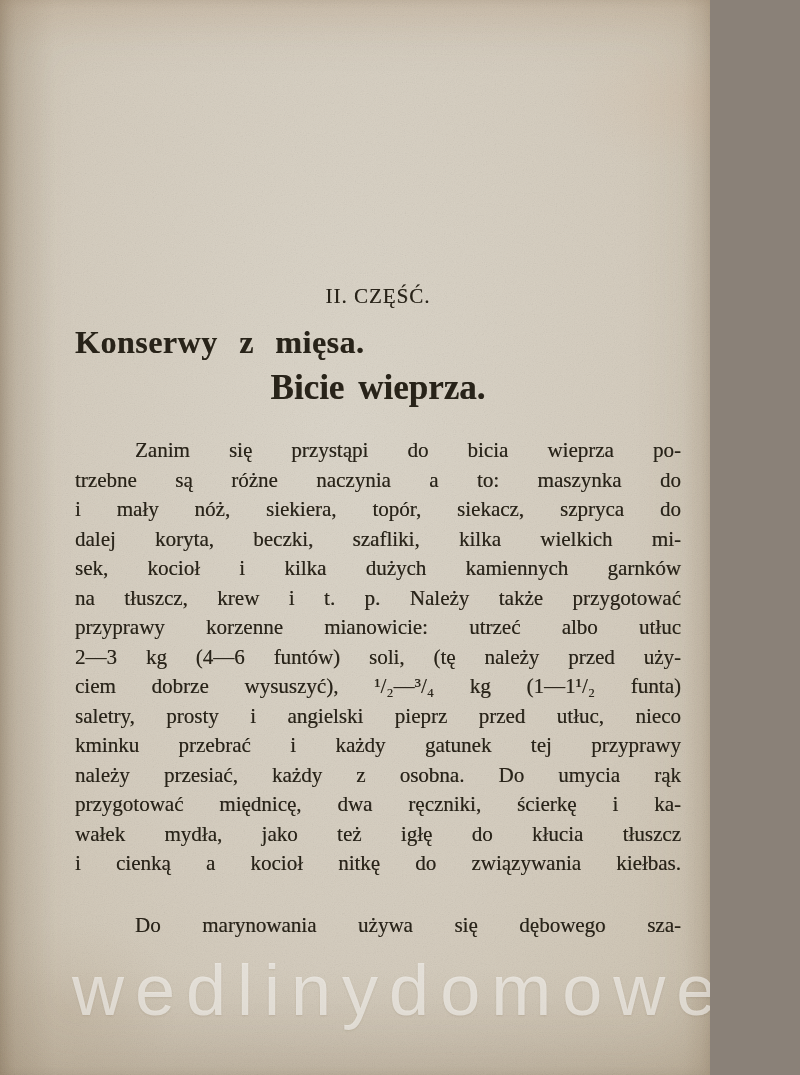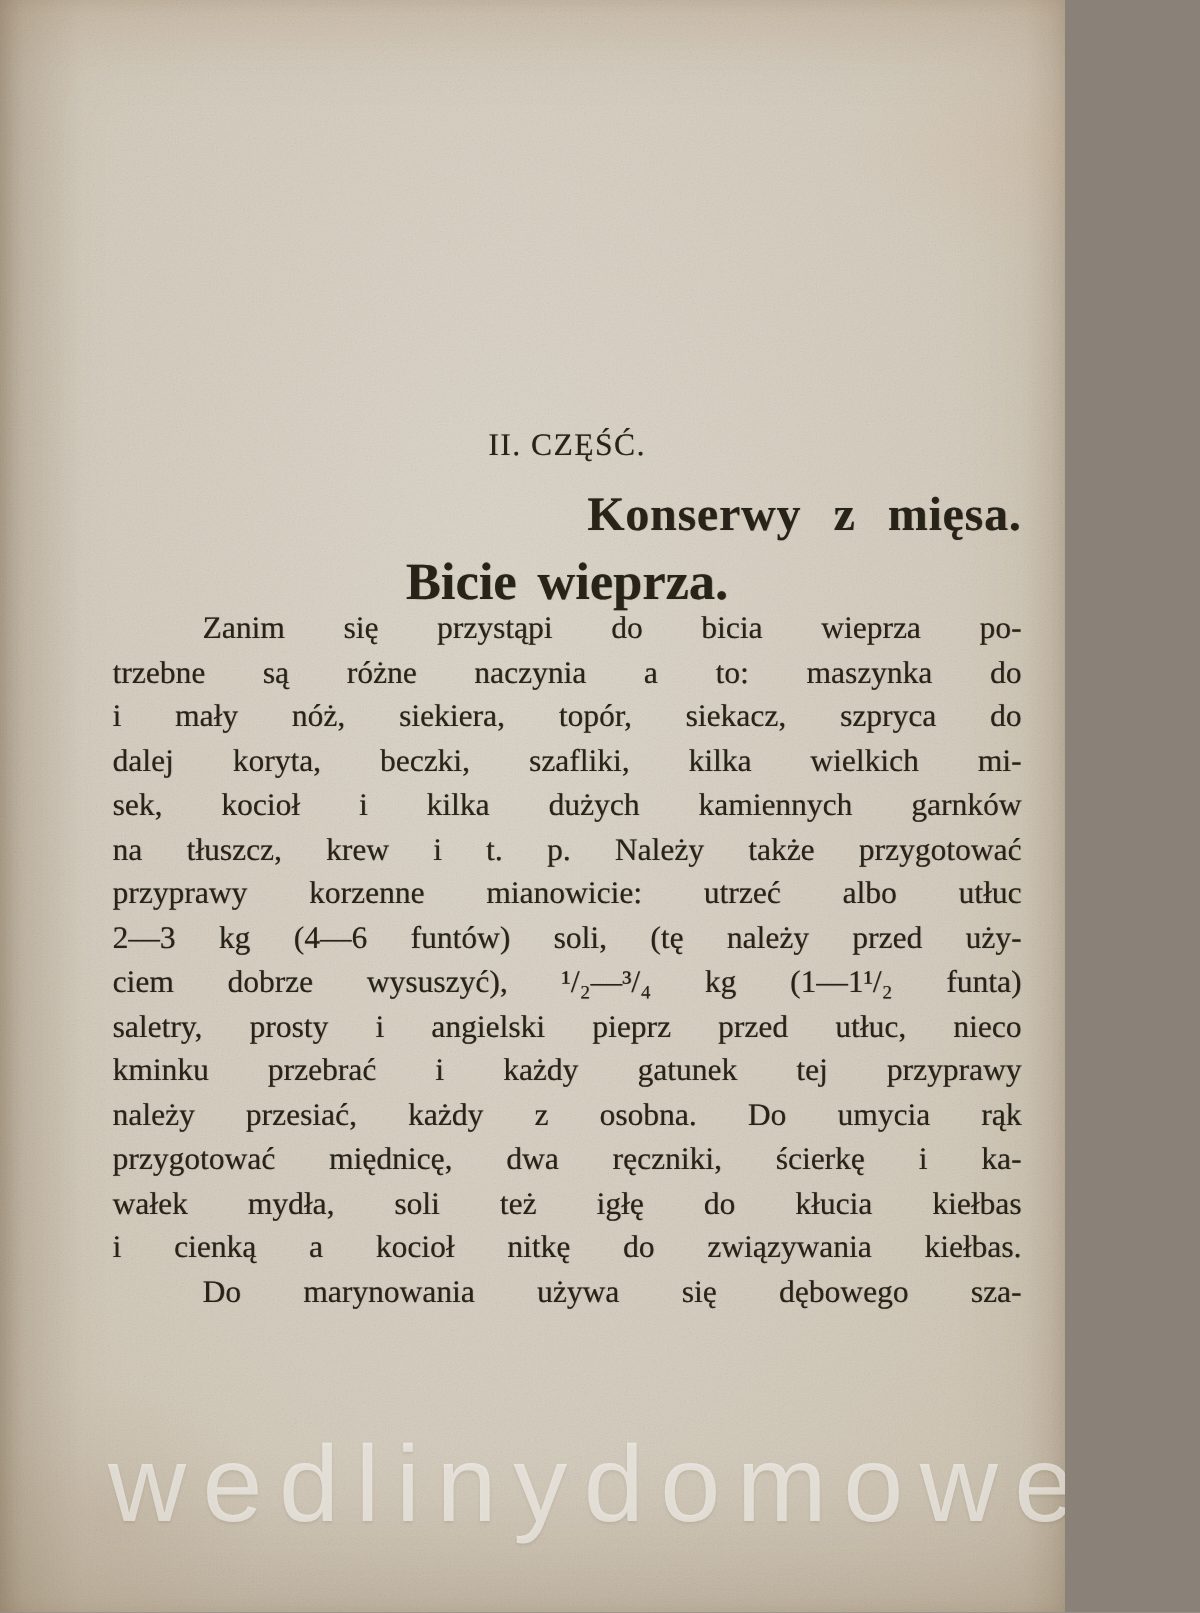--- a/index.html
+++ b/index.html
@@ -57,21 +57,21 @@
     font-size: 21px;
     line-height: 24px;
     text-align: center;
     letter-spacing: 1px;
   }
   .title {
     margin-top: 16px;
     font-size: 32px;
     line-height: 36px;
     font-weight: bold;
-    text-align: right;
+    text-align: left;
     word-spacing: 13px;
     letter-spacing: 0.5px;
   }
   .subtitle {
     margin-top: 12px;
     font-size: 35px;
     line-height: 32px;
     font-weight: bold;
     text-align: center;
     word-spacing: 5px;
@@ -79,21 +79,21 @@
   .para:first-of-type { margin-top: 10px; }
   .line {
     font-size: 21px;
     line-height: 29.5px;
     text-align: justify;
     text-align-last: justify;
     text-justify: inter-word;
     word-spacing: 1px;
     white-space: normal;
   }
-  .line.indent { padding-left: 60px; }
+  .line.indent { padding-left: 60px; margin-top: 32px; }
   .watermark {
     position: absolute;
     left: 72px;
     top: 964px;
     font-family: "Liberation Sans", "DejaVu Sans", sans-serif;
     font-weight: normal;
     font-size: 72px;
     line-height: 52px;
     letter-spacing: 11px;
     color: rgba(255,255,255,0.55);
@@ -131,21 +131,21 @@
       <div class="line">dalej koryta, beczki, szafliki, kilka wielkich mi-</div>
       <div class="line">sek, kocioł i kilka dużych kamiennych garnków</div>
       <div class="line">na tłuszcz, krew i t. p. Należy także przygotować</div>
       <div class="line">przyprawy korzenne mianowicie: utrzeć albo utłuc</div>
       <div class="line">2—3 kg (4—6 funtów) soli, (tę należy przed uży-</div>
       <div class="line">ciem dobrze wysuszyć), ¹/₂—³/₄ kg (1—1¹/₂ funta)</div>
       <div class="line">saletry, prosty i angielski pieprz przed utłuc, nieco</div>
       <div class="line">kminku przebrać i każdy gatunek tej przyprawy</div>
       <div class="line">należy przesiać, każdy z osobna. Do  umycia rąk</div>
       <div class="line">przygotować międnicę, dwa ręczniki, ścierkę i ka-</div>
-      <div class="line">wałek mydła, soli też igłę do kłucia kiełbas</div>
+      <div class="line">wałek mydła, jako też igłę do kłucia tłuszcz</div>
       <div class="line">i cienką a kocioł nitkę do związywania kiełbas.</div>
     </div>
 
     <div class="para">
       <div class="line indent">Do marynowania używa się dębowego sza-</div>
     </div>
 
   </div>
 
   <div class="watermark">wedlinydomowe.pl</div>

